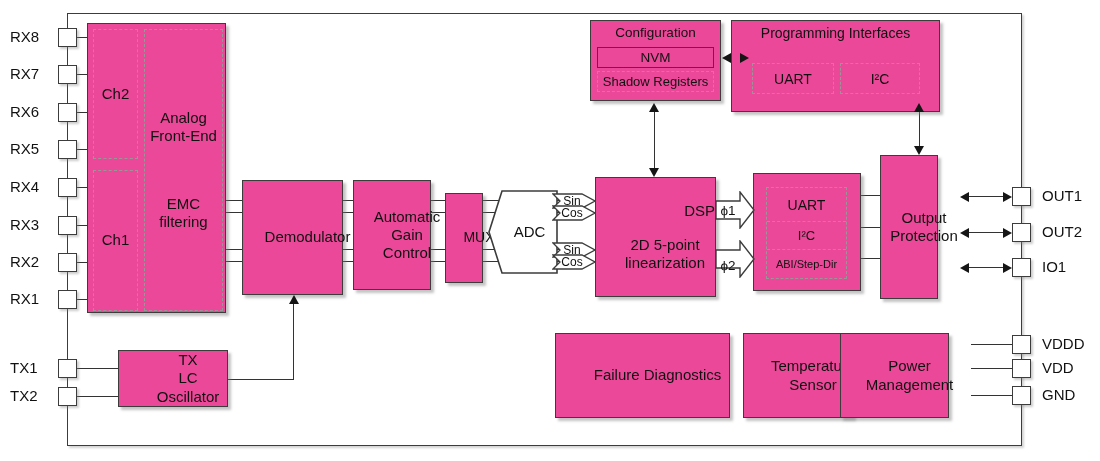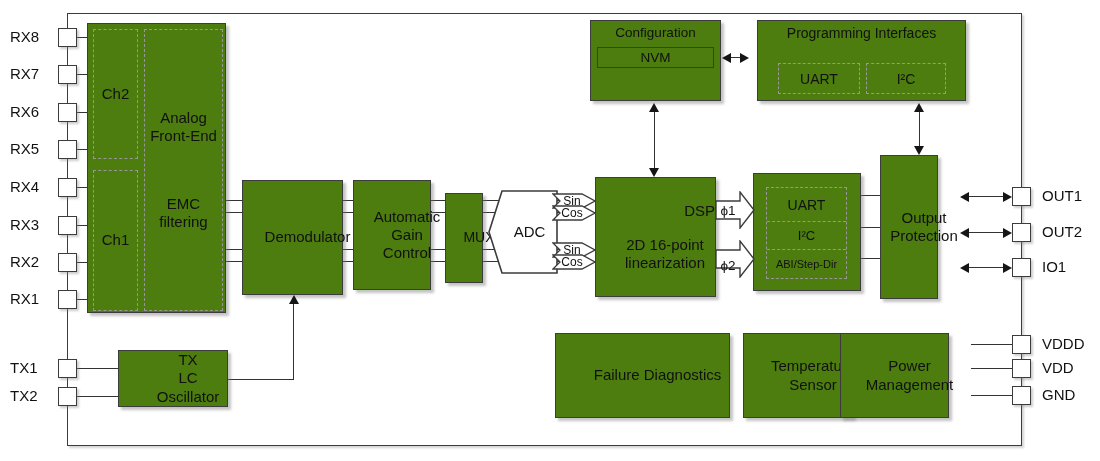--- a/index.html
+++ b/index.html
@@ -1,21 +1,21 @@
 <!DOCTYPE html>
 <html><head>
 <meta charset="utf-8">
 <style>
   html,body{margin:0;padding:0;background:#fff;}
   .canvas{position:relative;width:1100px;height:461px;background:#fff;overflow:hidden;
           font-family:"Liberation Sans",sans-serif;color:#111;}
   .abs{position:absolute;}
   .chip{position:absolute;border:1.6px solid #3c3c3c;background:transparent;
         box-shadow:2px 2px 2px rgba(130,130,130,.35);z-index:0;}
-  .box{position:absolute;background:#4d7c0f;border:1.5px solid #3c3c3c;
+  .box{position:absolute;background:#ec4899;border:1.5px solid #3c3c3c;
        box-shadow:3px 3px 2.5px rgba(125,125,125,.45);z-index:2;box-sizing:border-box;padding-left:30px;}
   .dash{position:absolute;border:1.3px dashed #979797;background:transparent;z-index:2;box-sizing:border-box;}
   .lbl{display:flex;align-items:center;justify-content:center;text-align:center;
        font-size:15px;line-height:1.22;color:#111;}
   .lh{position:absolute;height:0;border-top:1.5px solid #333;z-index:1;}
   .lv{position:absolute;width:0;border-left:1.5px solid #333;z-index:1;}
   .pin{position:absolute;width:17px;height:17px;background:#fff;border:1.6px solid #3c3c3c;
        box-shadow:2px 2px 2px rgba(130,130,130,.4);z-index:5;box-sizing:content-box;}
   .plbl{position:absolute;font-size:15px;line-height:18px;color:#111;z-index:6;white-space:nowrap;}
   .tu,.td,.tl,.tr{position:absolute;width:0;height:0;z-index:3;}
@@ -149,21 +149,21 @@
       </svg>
     <span>Sin</span></div>
   <div class="badge" style="left:552px;top:254px">
     <svg width="44" height="16" viewBox="0 0 44 16">
         <polygon points="1,1 30,1 43,8 30,15 1,15 8,8" fill="#fff" stroke="#3c3c3c" stroke-width="1.3"></polygon>
       </svg>
     <span>Cos</span></div>
 
   <div class="box" style="left:595px;top:177px;width:121px;height:120px;display:flex;flex-direction:column;align-items:flex-end;justify-content:center;gap:16px">
     <div class="lbl">DSP</div>
-    <div class="lbl" style="width:100px">2D 16-point linearization</div>
+    <div class="lbl" style="width:100px">2D 5-point linearization</div>
   </div>
 
   <svg class="abs" style="left:716px;top:191px;z-index:3" width="39" height="38" viewBox="0 0 39 38">
     <polygon points="0,10 24,10 24,1 38,19 24,37 24,28 0,28" fill="#fff" stroke="#3c3c3c" stroke-width="1.4"></polygon>
     </svg>
   <div class="phitxt" style="left:716px;top:201px;width:24px;height:18px">ϕ1</div>
   <svg class="abs" style="left:716px;top:240px;z-index:3" width="39" height="38" viewBox="0 0 39 38">
     <polygon points="0,10 24,10 24,1 38,19 24,37 24,28 0,28" fill="#fff" stroke="#3c3c3c" stroke-width="1.4"></polygon>
     </svg>
   <div class="phitxt" style="left:716px;top:250px;width:24px;height:30px">ϕ2</div>
@@ -176,23 +176,24 @@
     </div>
   </div>
 
   <div class="box lbl" style="left:880px;top:155px;width:58px;height:144px">
     <span style="width:74px">Output Protection</span>
     </div>
 
   <div class="box" style="left:590px;top:20px;width:131px;height:81px">
     <div class="title-sm">Configuration</div>
     <div class="abs rowlbl" style="left:6px;top:26px;width:115px;height:19px;border:1.4px solid #3c3c3c;font-size:13.5px">NVM</div>
-  </div>
-
-  <div class="box" style="left:757px;top:20px;width:209px;height:81px">
+    <div class="abs rowlbl" style="left:6px;top:50px;width:115px;height:19px;border:1.3px dashed #979797;font-size:13px">Shadow Registers</div>
+  </div>
+
+  <div class="box" style="left:731px;top:20px;width:209px;height:92px">
     <div class="title-sm" style="font-size:14px">Programming Interfaces</div>
     <div class="abs rowlbl" style="left:20px;top:42px;width:80px;height:29px;border:1.3px dashed #979797;font-size:14px">UART</div>
     <div class="abs rowlbl" style="left:108px;top:42px;width:78px;height:29px;border:1.3px dashed #979797;font-size:14px">I²C</div>
   </div>
 
   <div class="box" style="left:118px;top:350px;width:110px;height:57px;display:flex;flex-direction:column;align-items:center;justify-content:center">
     <div class="lbl">TX</div>
     <div class="lbl">LC Oscillator</div>
   </div>
 

